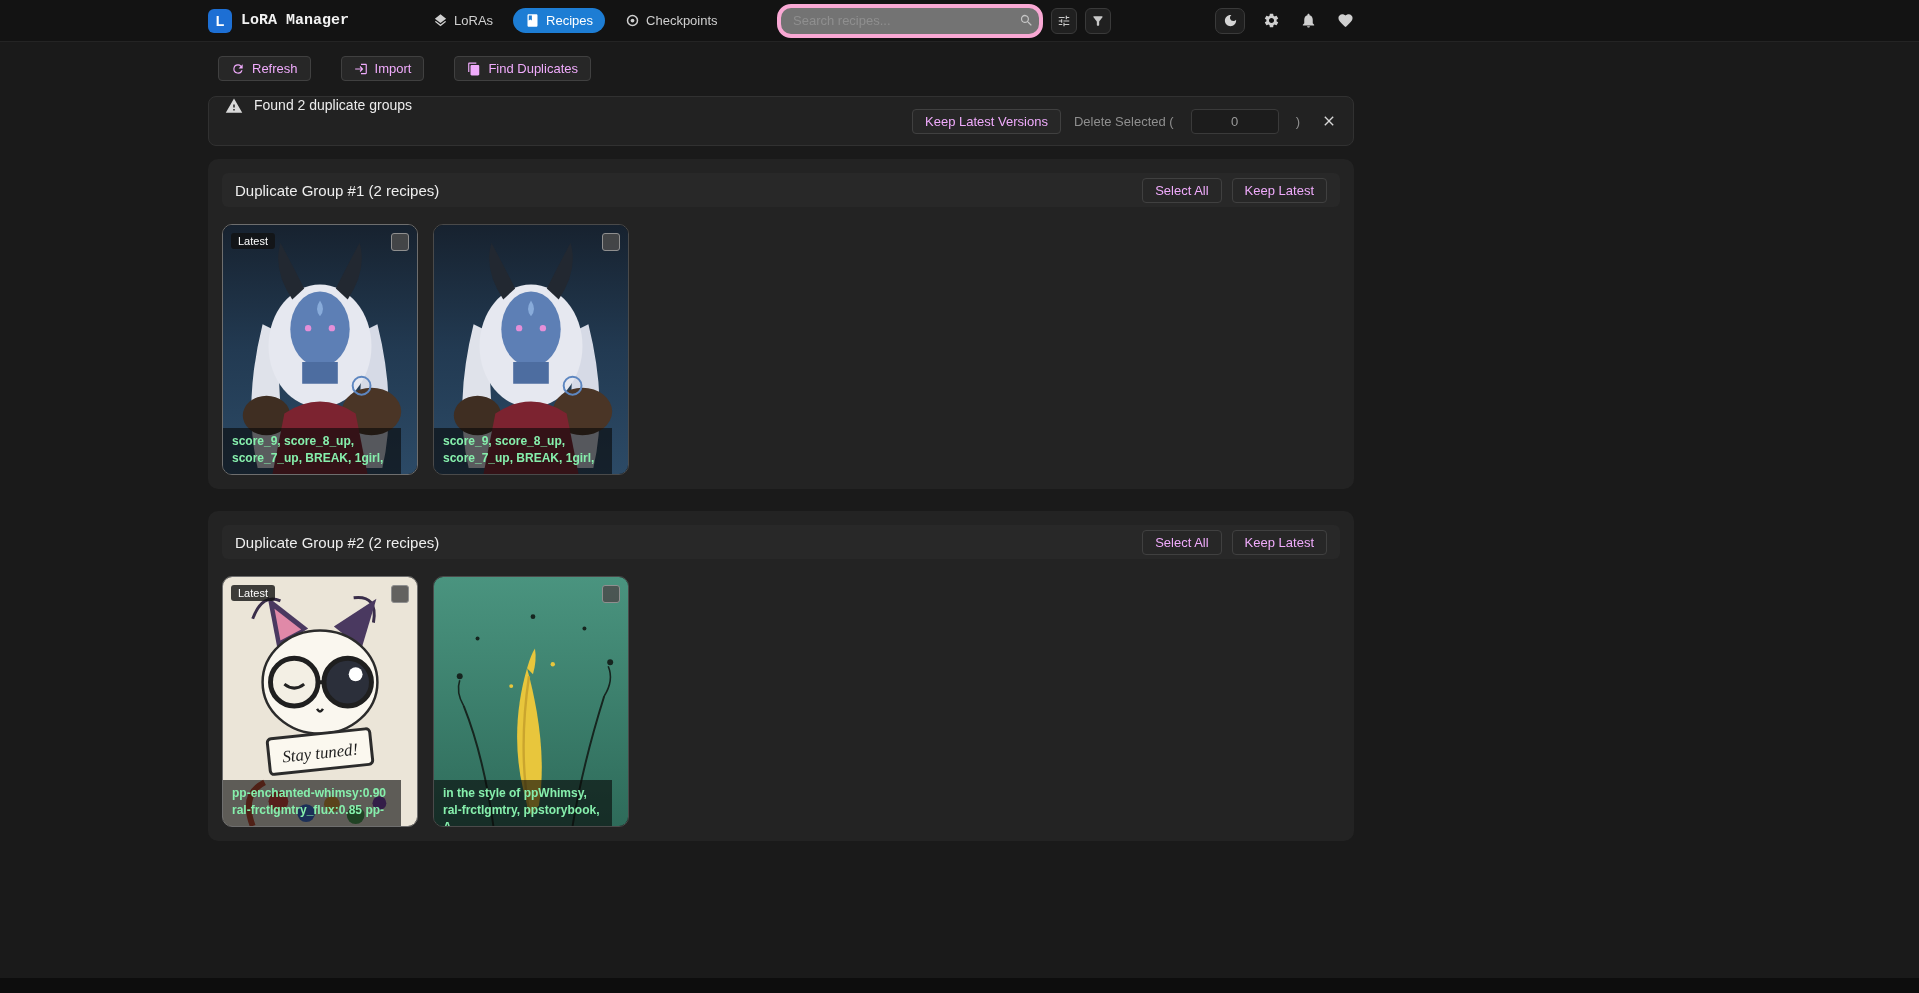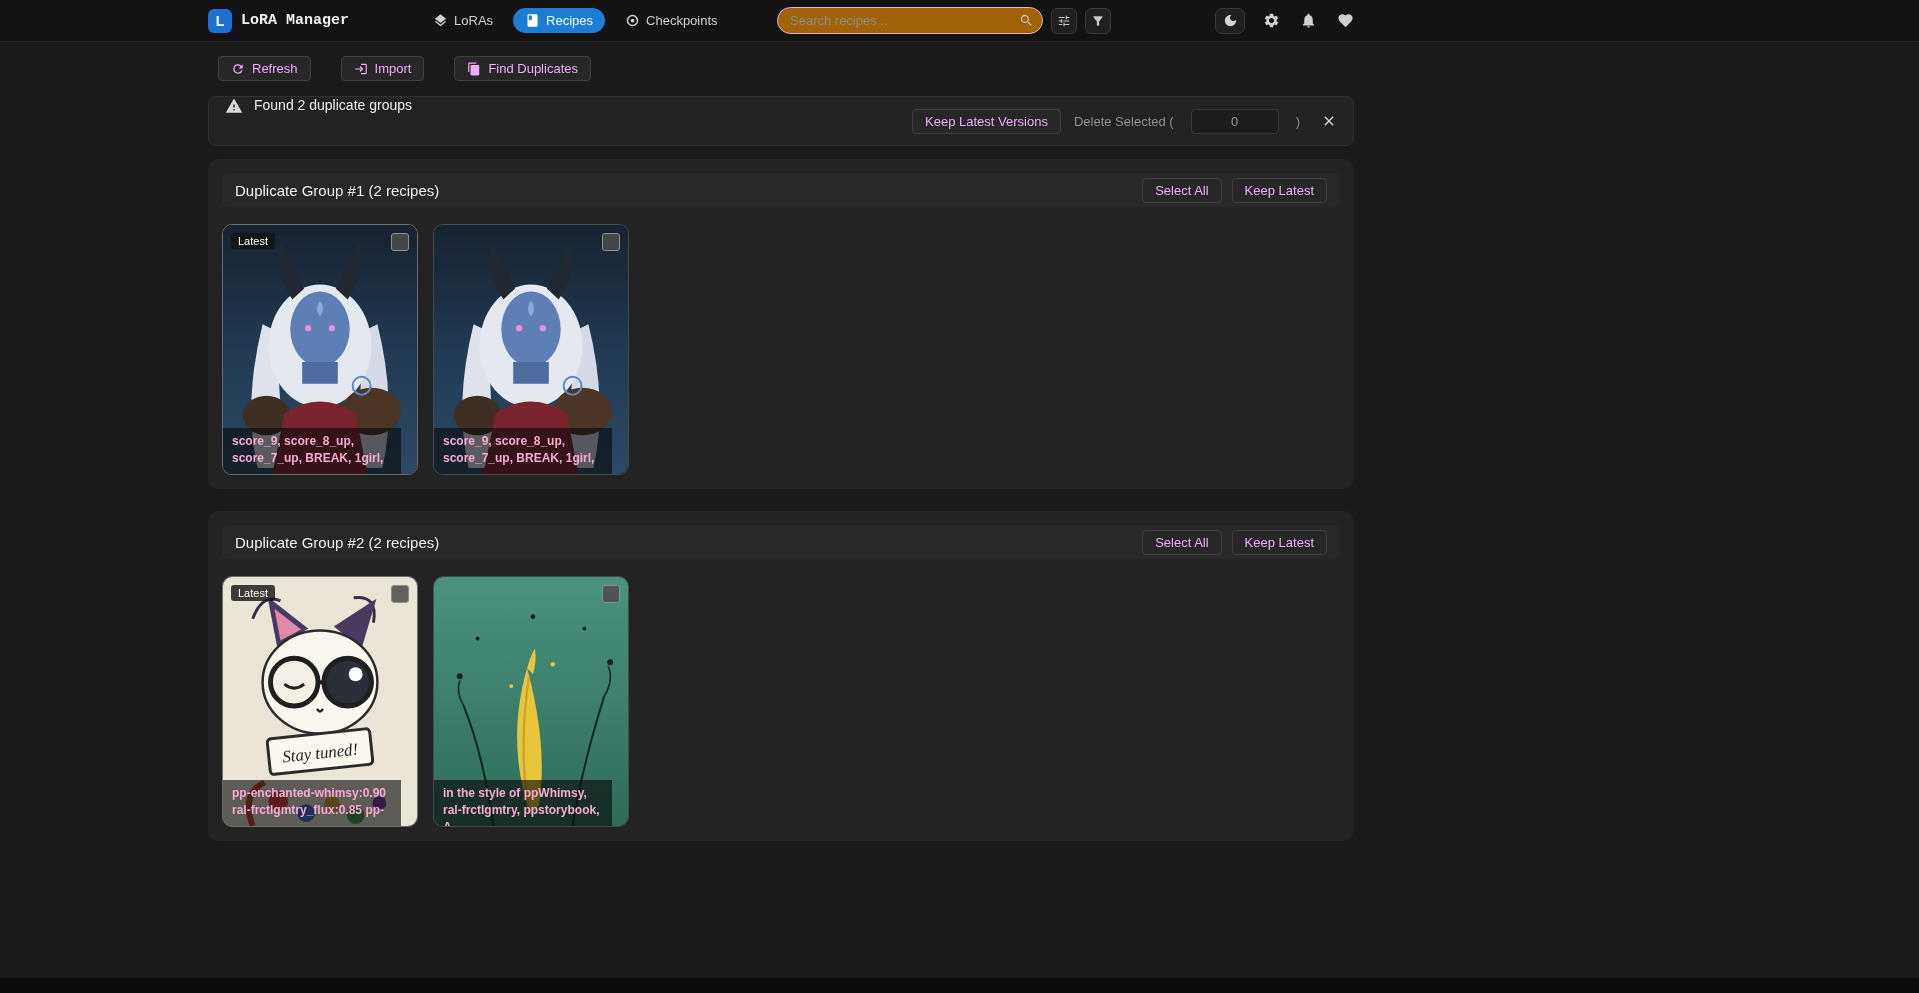--- a/index.html
+++ b/index.html
@@ -16,21 +16,21 @@
   .topbar { background: #131313; height: 42px; border-bottom: 1px solid #242424; }
   .topbar-inner { margin-left: 208px; width: 1148px; height: 100%; display: flex; align-items: center; }
   .logo-badge { width: 24px; height: 24px; border-radius: 6px; background: #1d6fd4; color: #fff;
     font-weight: 700; font-size: 14px; display: flex; align-items: center; justify-content: center; }
   .app-title { font-weight: 700; font-size: 15px; color: #f2f2f2; margin-left: 9px; white-space: nowrap; font-family: Liberation Mono, monospace; }
   .tabs { display: flex; align-items: center; gap: 8px; margin-left: 72px; }
   .tab { display: inline-flex; align-items: flex-start; gap: 6px; font-size: 13px; color: #cfcfcf;
     padding: 5px 12px; border-radius: 15px; cursor: pointer; white-space: nowrap; }
   .tab.active { background: #1d7dd4; color: #fff; }
   .search-wrap { margin-left: auto; position: relative; display: flex; align-items: center; }
-  .search-input { width: 266px; height: 27px; background: #a16207; border: 1px solid #f9a8d4;
+  .search-input { width: 266px; height: 34px; background: #737373; border: 4px solid #f9a8d4;
     border-radius: 14px; color: #ddd; padding: 0 32px 0 12px; font-size: 13px; outline: none;
     font-family: "Liberation Sans", sans-serif; }
   .search-input::placeholder { color: #8f8f8f; }
   .search-icon-btn { position: absolute; right: 9px; color: #c5c5c5; background: none; border: none;
     display: flex; cursor: pointer; }
   .icon-btn-sm { width: 26px; height: 26px; border: 1px solid #3a3a3a; border-radius: 6px;
     background: #202020; display: flex; align-items: center; justify-content: center;
     color: #c9c9c9; margin-left: 8px; cursor: pointer; }
   .right-icons { margin-left: 104px; display: flex; align-items: center; gap: 16px; }
   .icon-btn-plain { background: none; border: none; color: #cfcfcf; display: flex; cursor: pointer; padding: 2px; }
@@ -67,21 +67,21 @@
   .card { width: 196px; height: 251px; border-radius: 10px; position: relative; overflow: hidden;
     border: 1px solid #4a4a4a; background: #111; cursor: pointer; flex: 0 0 auto; }
   .card.latest { border-color: #6e6e6e; }
   .art { position: absolute; inset: 0; }
   .art svg { width: 100%; height: 100%; }
   .badge { position: absolute; top: 8px; left: 8px; background: rgba(18,18,18,0.8); color: #fff;
     font-size: 11px; padding: 2px 7px; border-radius: 3px; z-index: 3; }
   .checkbox { position: absolute; top: 8px; right: 8px; width: 18px; height: 18px;
     border: 1px solid #8f8f8f; background: rgba(75,75,75,0.85); border-radius: 3px; z-index: 3; cursor: pointer; }
   .caption { position: absolute; left: 0; right: 16px; bottom: 0; background: rgba(8,8,8,0.62);
-    padding: 5px 9px; font-size: 12px; font-weight: 700; line-height: 1.4; color: #f9a8d4;
+    padding: 5px 9px; font-size: 12px; font-weight: 700; line-height: 1.4; color: #86efac;
     height: 46px; overflow: hidden; z-index: 2; }
 
   .footer-bar { position: fixed; left: 0; right: 0; bottom: 0; height: 15px; background: #0d0d0d; }
 </style>
 </head>
 <body>
 
 <svg width="0" height="0" style="position:absolute" aria-hidden="true">
   <defs>
     <linearGradient id="demonBg" x1="0" y1="0" x2="0" y2="1">

